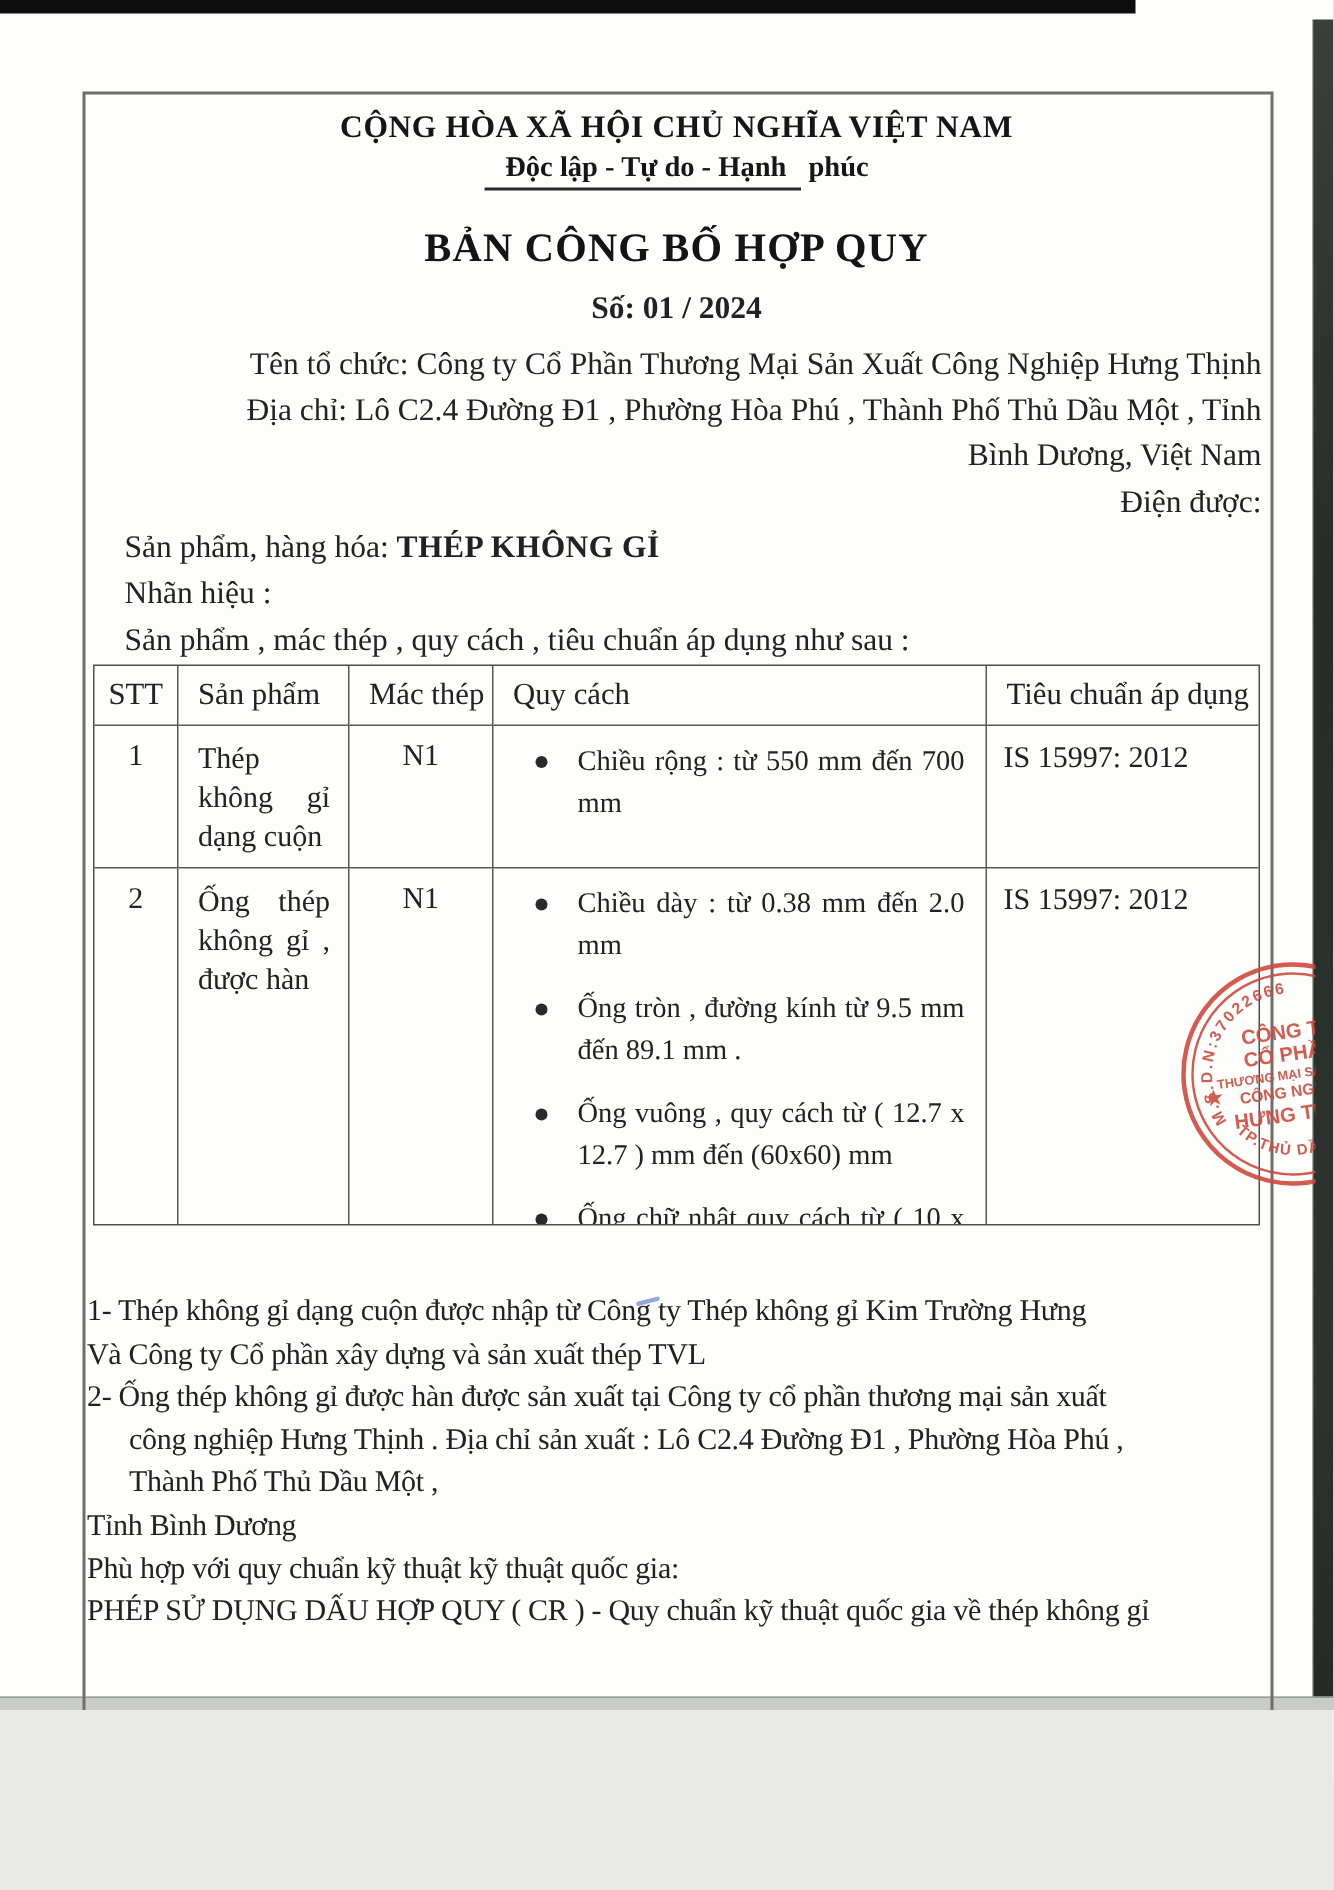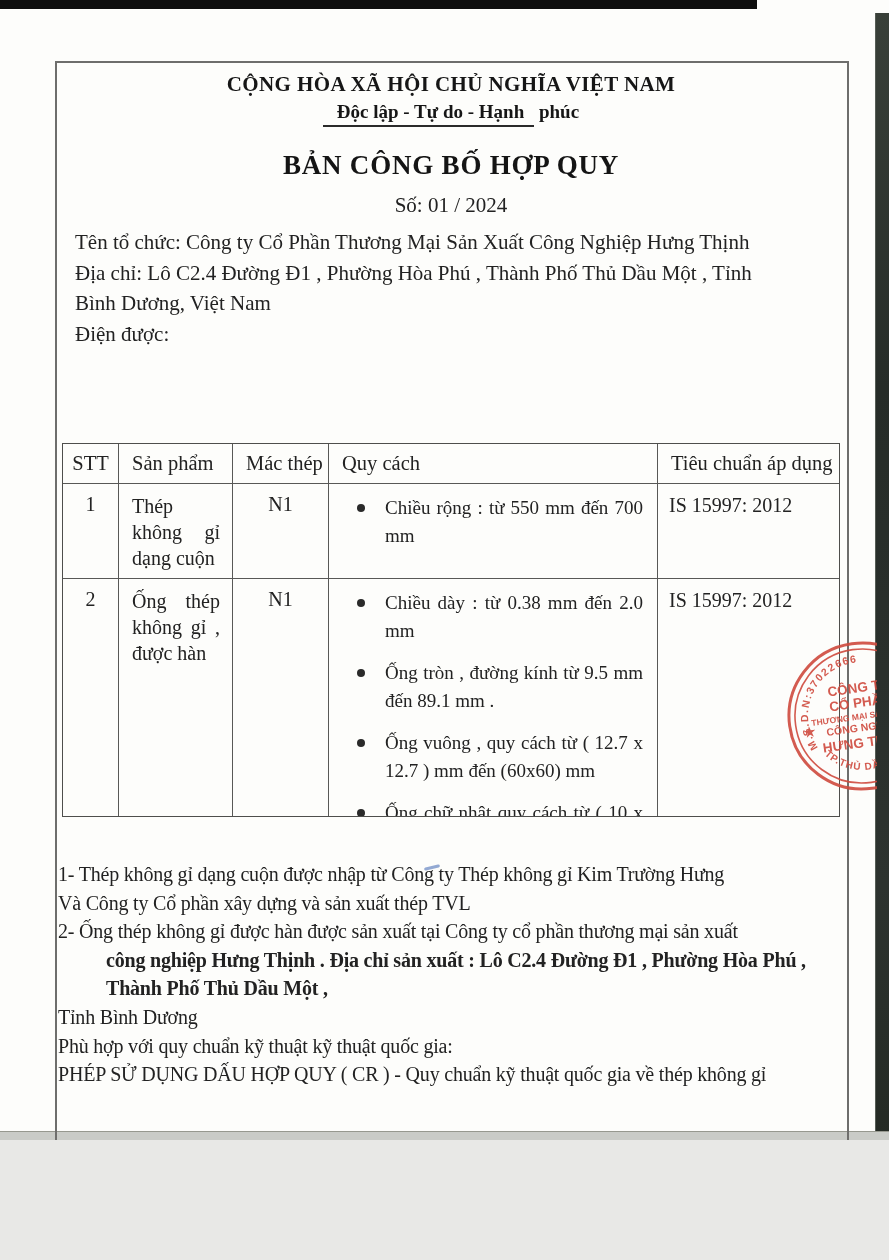--- a/index.html
+++ b/index.html
@@ -12,28 +12,28 @@
   .scan-top{position:absolute;left:0;top:0;width:757px;height:9px;background:#0e0e0e;}
   .scan-right{position:absolute;right:0;top:13px;width:13px;height:1247px;
     background:linear-gradient(180deg,#394039 0%,#262c28 30%,#2d332f 70%,#20261f 100%);
     border-left:1px solid #555c55;}
   .scan-bottom{position:absolute;left:0;bottom:0;width:889px;height:8px;
     background:#c9cbc7;border-top:1px solid #96988f;}
   
   .frame{position:absolute;left:55px;top:61px;width:790px;height:1100px;
     border:2px solid #6e6e6c;}
   
-  .centered{position:absolute;left:55px;width:792px;text-align:center;}
+  .centered{position:absolute;left:55px;width:792px;text-align:center;font-weight:bold;}
   .h-national{top:72px;font-size:21px;font-weight:bold;letter-spacing:.4px;color:#161616;}
   .h-motto{top:101px;font-size:19px;font-weight:bold;color:#161616;}
   .h-motto .ul{border-bottom:2.5px solid #2a2a2a;padding:0 10px 3px 14px;}
   .h-title{top:150px;font-size:27px;font-weight:bold;letter-spacing:.8px;color:#141414;}
   .h-number{top:193px;font-size:21px;}
   
-  .org{position:absolute;left:75px;top:227px;width:766px;font-size:21px;line-height:30.6px;}
+  .org{position:absolute;left:75px;top:227px;width:766px;font-size:21px;line-height:30.6px;text-align:right;}
   .org div{white-space:nowrap;}
   .prod{position:absolute;left:83px;top:349px;width:756px;font-size:21px;line-height:31px;}
   .prod .bold{font-weight:bold;letter-spacing:.3px;}
   
   .tbl{position:absolute;left:62px;top:443px;
     display:grid;grid-template-columns:56px 114px 96px 329px 181px;
     grid-template-rows:40px 95px 237px;
     border:1.5px solid #4e4e4c;font-size:20px;}
   .cell{border-right:1px solid #585856;border-bottom:1px solid #585856;
     box-sizing:border-box;overflow:hidden;}
@@ -47,21 +47,21 @@
   .bullet{position:relative;margin-bottom:14px;font-size:19px;line-height:28px;
     text-align:justify;max-width:258px;}
   .bullet::before{content:"";position:absolute;left:-28px;top:10px;width:8px;height:8px;
     border-radius:50%;background:#2a2a2a;}
   .td-ts{padding:10px 8px 0 11px;font-size:20px;}
   
   .notes{position:absolute;left:58px;top:860px;width:781px;font-size:20px;
     line-height:28.6px;letter-spacing:-.2px;}
   .notes .ln{white-space:nowrap;}
   .ind-a{}
-  .ind-b{padding-left:48px;font-weight:bold;}
+  .ind-b{padding-left:28px;}
   .just{white-space:normal !important;text-align:justify;text-align-last:justify;
     width:750px;}
   
   .stamp-clip{position:absolute;left:740px;top:626px;width:137px;height:186px;
     overflow:hidden;opacity:.9;pointer-events:none;}
   .stamp-svg text{fill:#cf4a3e;font-family:"Liberation Sans",sans-serif;font-weight:bold;}
   .stamp-svg .ring{fill:none;stroke:#cf4a3e;}
   
   .pen-dash{position:absolute;left:424px;top:866px;width:16px;height:3px;
     background:#3d64b2;opacity:.55;transform:rotate(-14deg);border-radius:2px;}
@@ -85,20 +85,28 @@
   </div>
   <div class="centered h-number">Số: 01 / 2024</div>
 
   <div class="org">
     <div>Tên tổ chức: Công ty Cổ Phần Thương Mại Sản Xuất Công Nghiệp Hưng Thịnh</div>
     <div>Địa chỉ: Lô C2.4 Đường Đ1 , Phường Hòa Phú , Thành Phố Thủ Dầu Một , Tỉnh</div>
     <div>Bình Dương, Việt Nam</div>
     <div>Điện được:</div>
   </div>
 
+  <div class="prod">
+    <div>
+      <span>Sản phẩm, hàng hóa:</span>
+      <span class="bold">THÉP KHÔNG GỈ</span>
+    </div>
+    <div>Nhãn hiệu :</div>
+    <div>Sản phẩm , mác thép , quy cách , tiêu chuẩn áp dụng như sau :</div>
+  </div>
 
   <div class="tbl">
 
     <div class="cell th center">STT</div>
     <div class="cell th">Sản phẩm</div>
     <div class="cell th">Mác thép</div>
     <div class="cell th">Quy cách</div>
     <div class="cell th last-col">Tiêu chuẩn áp dụng</div>
 
     <div class="cell td-c">1</div>

